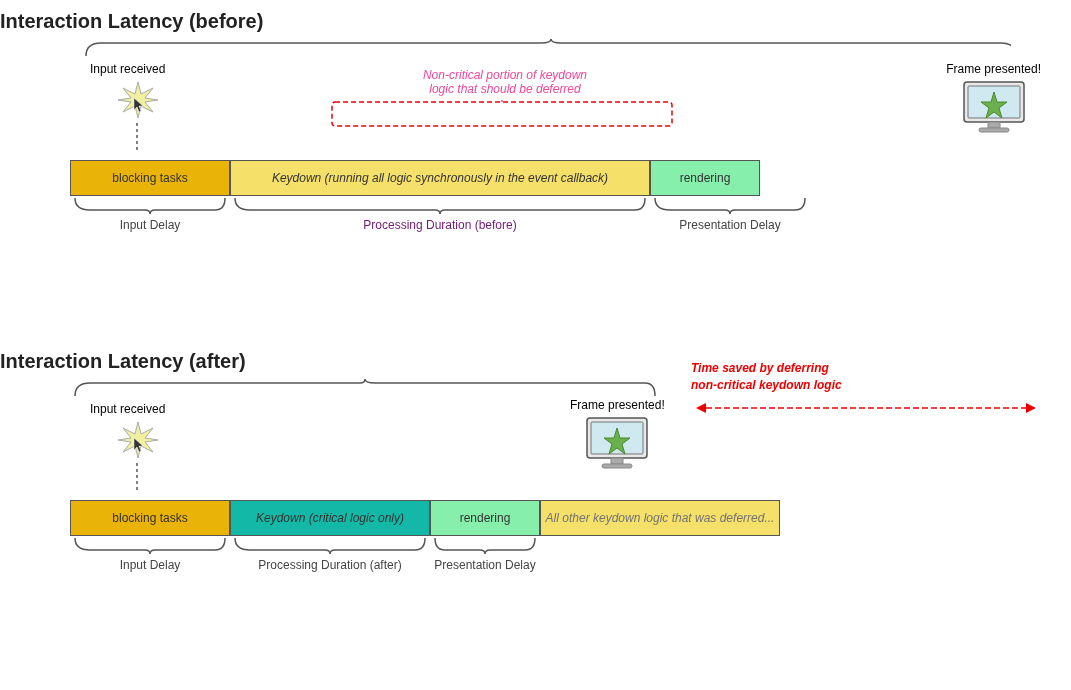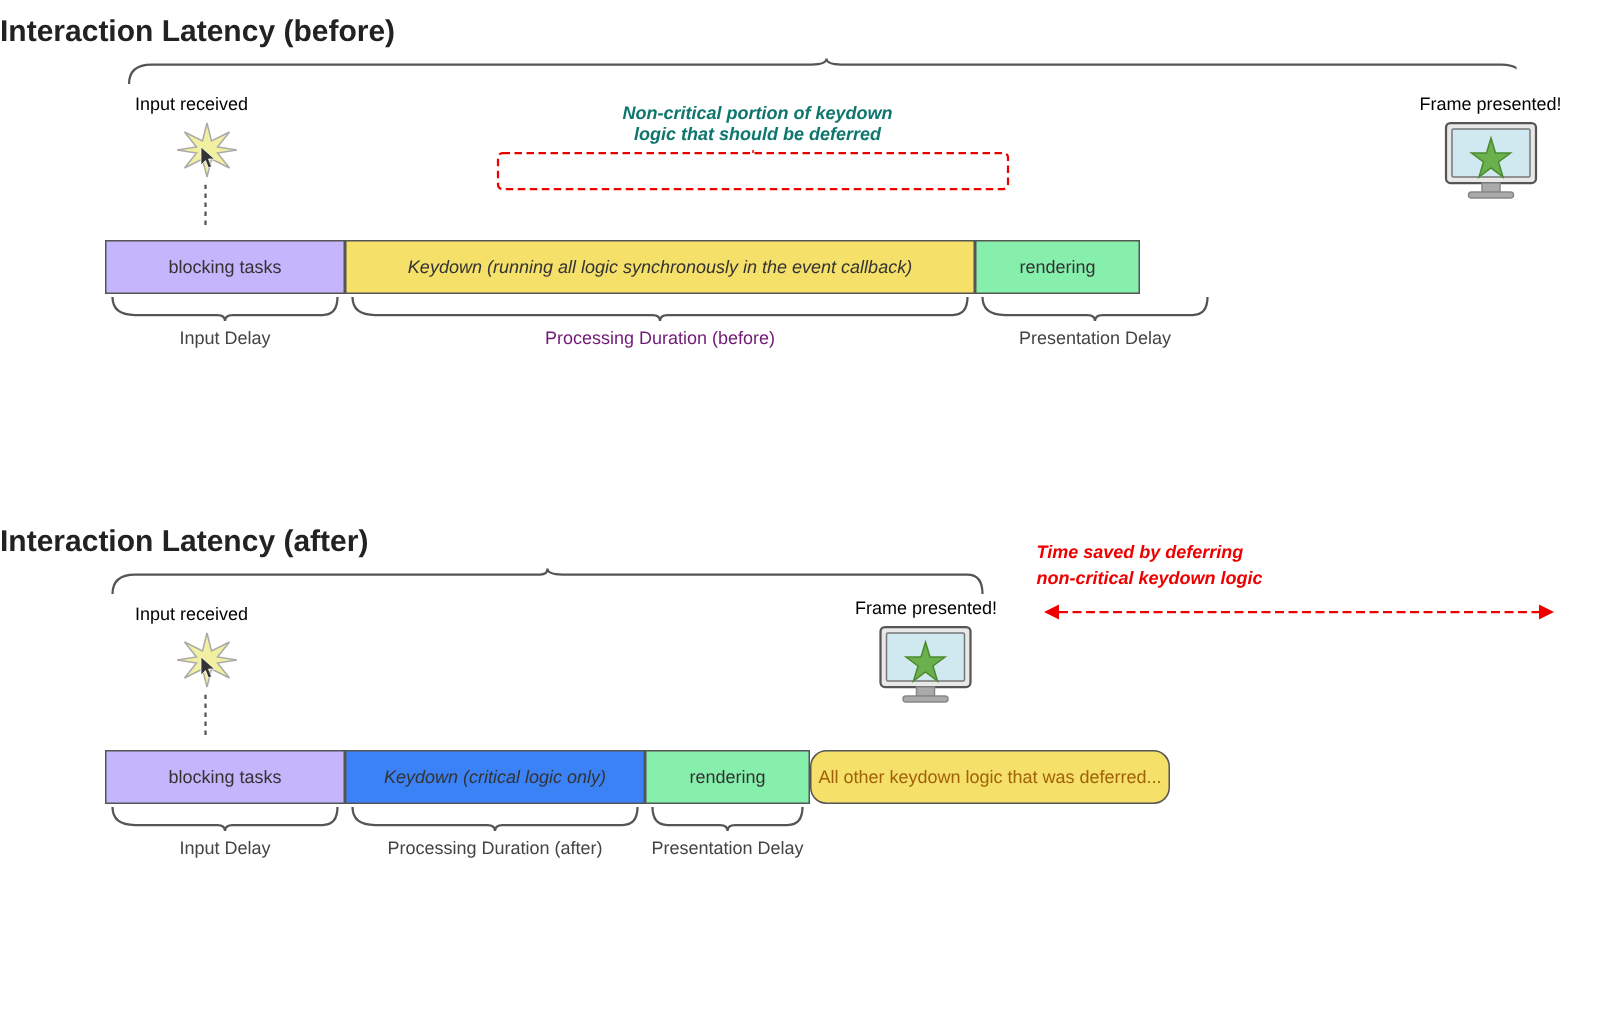--- a/index.html
+++ b/index.html
@@ -24,53 +24,53 @@
       display: flex;
       align-items: center;
       justify-content: center;
       font-size: 12px;
       border: 1.5px solid #555;
       white-space: nowrap;
       padding: 0 6px;
     }
 
     .bar-blocking {
-      background: #c4b5fd;
+      background: #eab308;
       color: #333;
       width: 160px;
     }
     .bar-keydown-long {
       background: #f5e06a;
       color: #333;
       font-style: italic;
       width: 420px;
     }
     .bar-keydown-short {
-      background: #3b82f6;
+      background: #14b8a6;
       color: #333;
       font-style: italic;
       width: 200px;
     }
     .bar-rendering {
       background: #86efac;
       color: #333;
       width: 110px;
     }
     .bar-deferred {
       background: #f5e06a;
-      color: #a16207;
+      color: #737373;
+      font-style: italic;
       width: 240px;
-      border-radius: 11px;
     }
 
     
     .annotation-red {
-      color: #0f766e;
-      font-style: italic;
-      font-weight: bold;
+      color: #ec4899;
+      font-style: italic;
+      font-weight: normal;
       font-size: 12px;
       text-align: center;
     }
 
     .annotation-red-right {
       color: #e00;
       font-style: italic;
       font-weight: bold;
       font-size: 12px;
       text-align: left;

